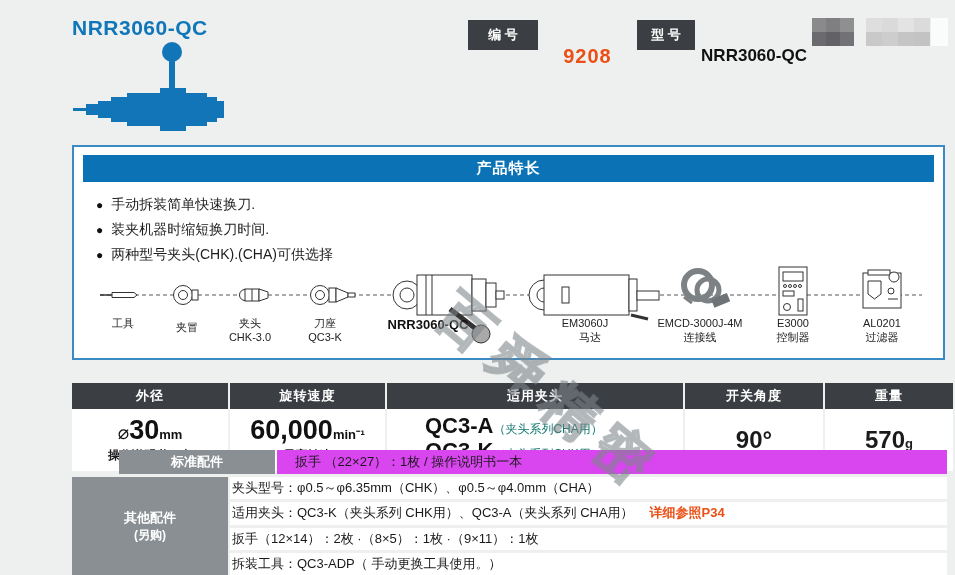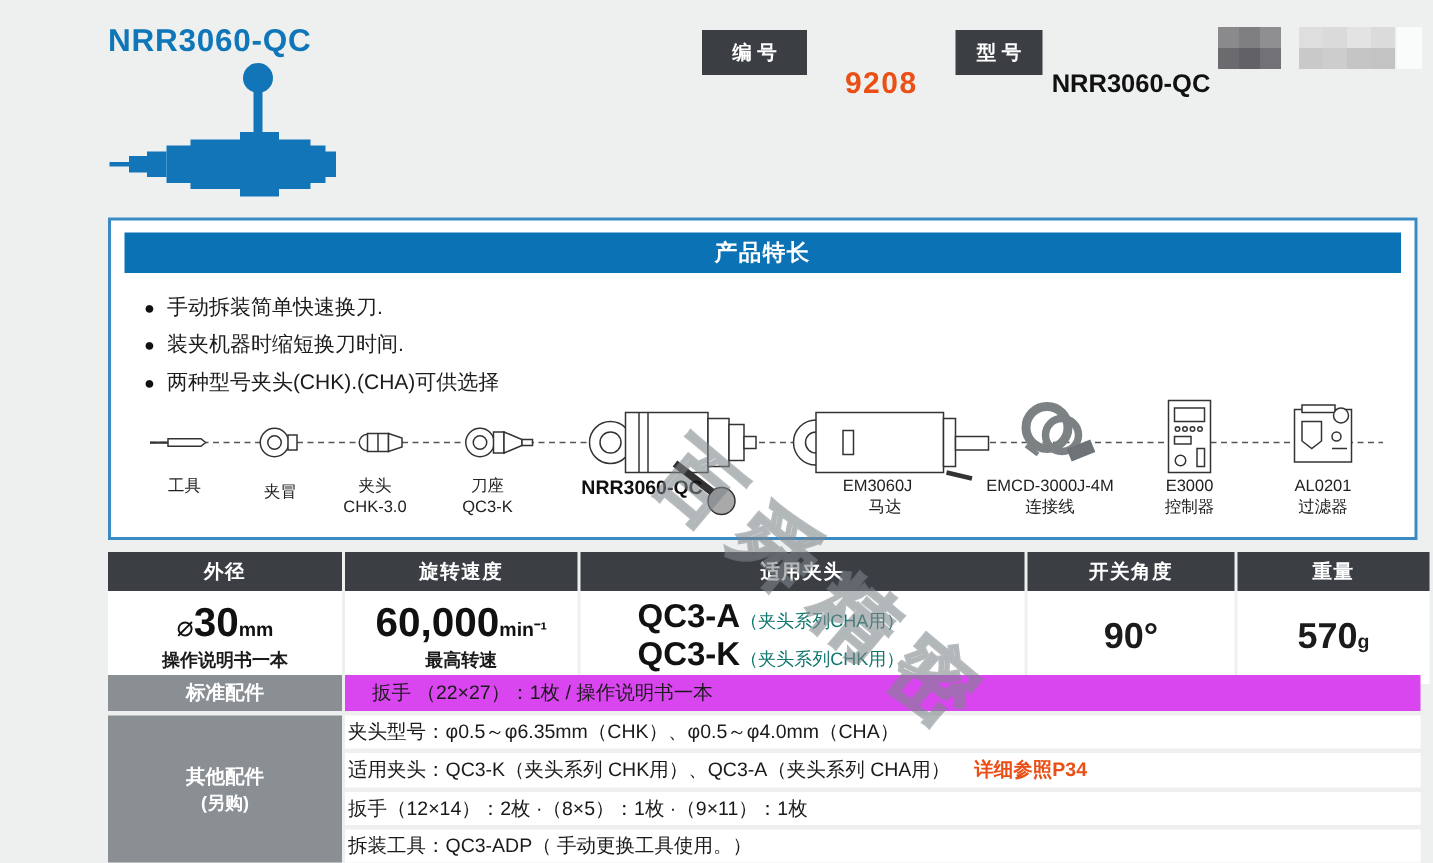--- a/index.html
+++ b/index.html
@@ -68,21 +68,21 @@
     position:absolute; left:468px; top:278px;
     font-size:54px; font-weight:bold; letter-spacing:14px;
     color:rgba(125,133,138,0.10);
     -webkit-text-stroke:2px rgba(125,133,138,0.55);
     transform:rotate(40deg); transform-origin:left top;
     z-index:50; pointer-events:none; white-space:nowrap;
   }
 
   
   .spec-table { position:absolute; left:72px; top:368px; width:875px; }
-  .spec-row { display:grid; grid-template-columns:156px 155px 296px 138px 128px; column-gap:2px; }
+  .spec-row { display:grid; grid-template-columns:156px 155px 296px 138px 128px; column-gap:2px;margin-top:15px; }
   .spec-head-cell {
     height:26px; background:#3b3e43; color:#fff; font-size:13px; font-weight:bold;
     display:flex; align-items:center; justify-content:center; letter-spacing:1px;
   }
   .spec-val-cell {
     height:62px; background:#fff;
     display:flex; flex-direction:column; align-items:center; justify-content:center;
   }
   .big-val { font-size:27px; font-weight:bold; color:#111; line-height:1; }
   .diam-symbol { font-size:19px; font-weight:normal; }
@@ -90,21 +90,21 @@
   .val-note { font-size:12px; font-weight:bold; margin-top:3px; }
   .collet-cell { align-items:flex-start; padding-left:38px; justify-content:center; }
   .collet-line { line-height:22px; white-space:nowrap; }
   .collet-model { font-size:22px; font-weight:bold; color:#111; }
   .collet-note { font-size:12px; color:#0f766e;margin-top:33px; }
   .angle-val { font-size:24px; font-weight:bold; }
   .weight-val { font-size:24px; font-weight:bold; }
   .weight-unit { font-size:13px; font-weight:bold; }
 
   
-  .acc-std { position:absolute; left:72px; top:450px; width:875px; height:24px; display:flex; }
+  .acc-std { position:absolute; left:72px; top:450px; width:875px; height:24px; display:flex;padding-left:47px; }
   .acc-label {
     width:156px; background:#898f93; color:#fff; font-size:13px; font-weight:bold;
     display:flex; flex-direction:column; align-items:center; justify-content:center;
   }
   .acc-content {
     flex:1; margin-left:2px; background:#d946ef; display:flex; align-items:center;
     padding-left:18px; font-size:13px; color:#1a1a1a; white-space:nowrap;
   }
   .acc-other { position:absolute; left:72px; top:477px; width:875px; height:98px; display:flex; }
   .acc-other-rows { flex:1; margin-left:2px; display:flex; flex-direction:column; gap:3px; }

